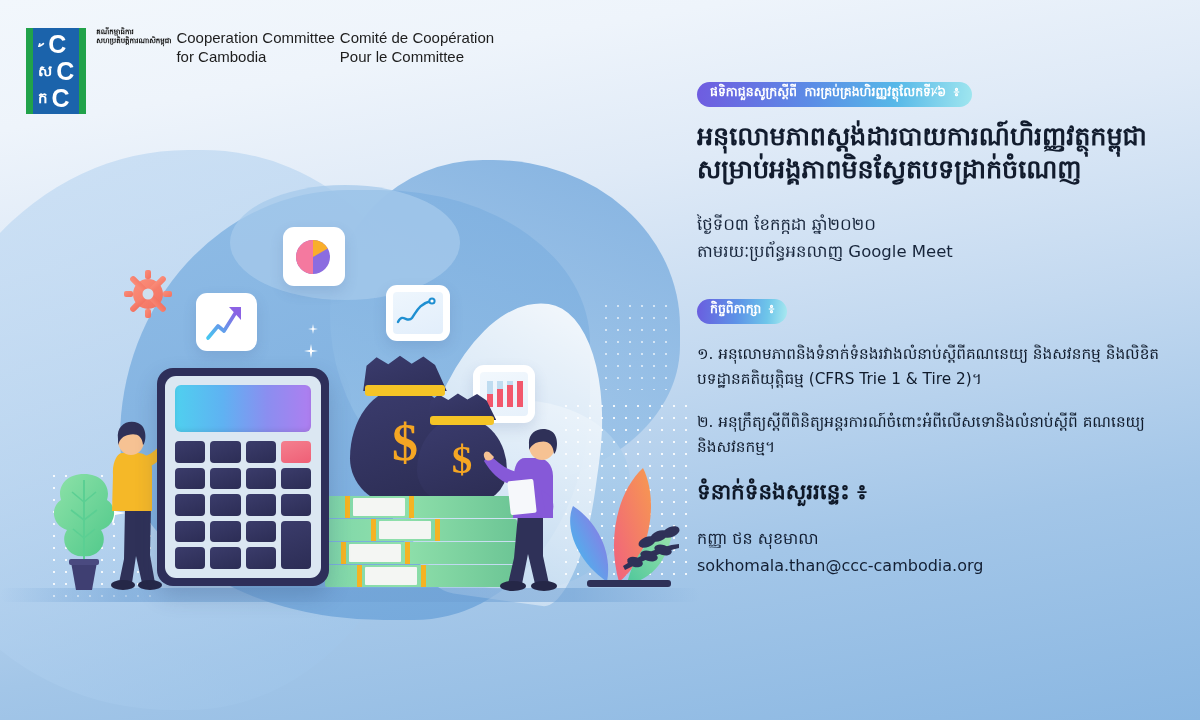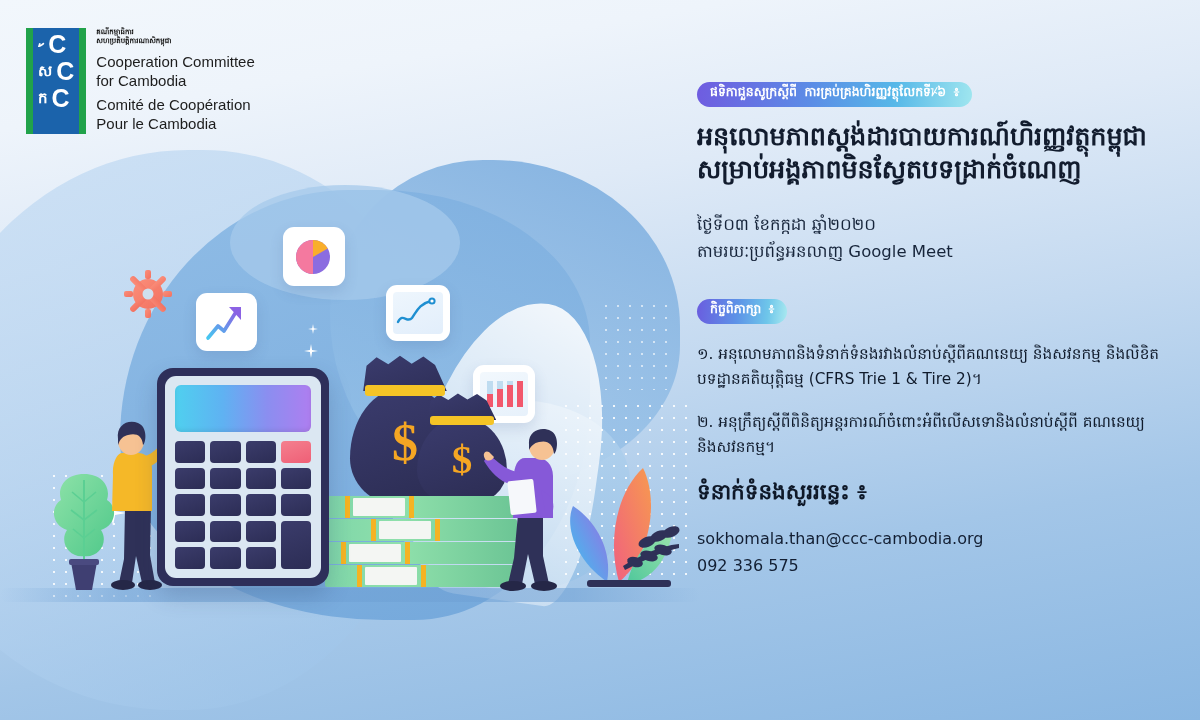--- a/index.html
+++ b/index.html
@@ -71,21 +71,21 @@
   #logo { position: absolute; left: 26px; top: 28px; display: flex; align-items: stretch; }
   .logo-bar { width: 7px; background: #21a24a; }
   .logo-box {
     background: #1b63ab; padding: 4px 6px 4px 5px;
     display: flex; flex-direction: column; gap: 3px;
   }
   .logo-row { display: flex; align-items: center; gap: 4px; height: 24px; }
   .logo-kh { color:#fff; font-size: 15px; line-height:1; font-weight:700;
              font-family: "DejaVu Sans", sans-serif; }
   .logo-c { color:#fff; font-size: 25px; line-height:1; font-weight:700; letter-spacing:-1px; }
-  .logo-text { padding-left: 10px; display:flex; flex-direction:column; justify-content:center; gap:5px;}
+  .logo-text { padding-left: 10px; display:flex; flex-direction:row; justify-content:center; gap:5px;}
   .logo-text .kh {
     color:#111; font-size: 7px; line-height: 1.35; font-weight:700;
     font-family: "DejaVu Sans", sans-serif;
   }
   .logo-text .en { color:#1d1d1d; font-size: 15px; line-height: 1.28; }
 
   
   #content { position: absolute; left: 697px; top: 82px; width: 470px; }
 
   .pill {
@@ -262,21 +262,21 @@
       <div>
         <div class="kh">គណីកម្មាធិការ</div>
         <div class="kh">សហប្រតិបត្តិការណាសិកម្ពុជា</div>
       </div>
       <div>
         <div class="en">Cooperation Committee</div>
         <div class="en">for Cambodia</div>
       </div>
       <div>
         <div class="en">Comité de Coopération</div>
-        <div class="en">Pour le Cambodia</div>
+        <div class="en">Pour le Committee</div>
       </div>
     </div>
   </div>
 
   <svg id="gear" viewBox="0 0 48 48">
     <defs>
         <linearGradient id="gg" x1="0" y1="0" x2="1" y2="1">
       <stop offset="0" stop-color="#fb8f7b"></stop>
           <stop offset="1" stop-color="#f2705f"></stop>
     </linearGradient>
@@ -493,18 +493,18 @@
     <div class="pill small">កិច្ចពិភាក្សា ៖</div>
 
     <div class="agenda">
       <div class="agenda-item">១. អនុលោមភាពនិងទំនាក់ទំនងរវាងលំនាប់ស្ដីពីគណនេយ្យ និងសវនកម្ម និងលិខិតបទដ្ឋានគតិយុត្តិធម្ម (CFRS Trie 1 &amp; Tire 2)។</div>
       <div class="agenda-item">២. អនុក្រឹត្យស្ដីពីពិនិត្យអន្តរការណ៍ចំពោះអំពីលើសទោនិងលំនាប់ស្ដីពី គណនេយ្យ និងសវនកម្ម។</div>
     </div>
 
     <h2 id="contact-heading">ទំនាក់ទំនងសួររន្ទេះ ៖</h2>
 
     <div class="contact-lines">
+      <div class="contact-line">កញ្ញា ថន សុខមាលា</div>
       <div class="contact-line">sokhomala.than@ccc-cambodia.org</div>
-      <div class="contact-line">092 336 575</div>
     </div>
 
   </div>
 </div>
 
 </body></html>

